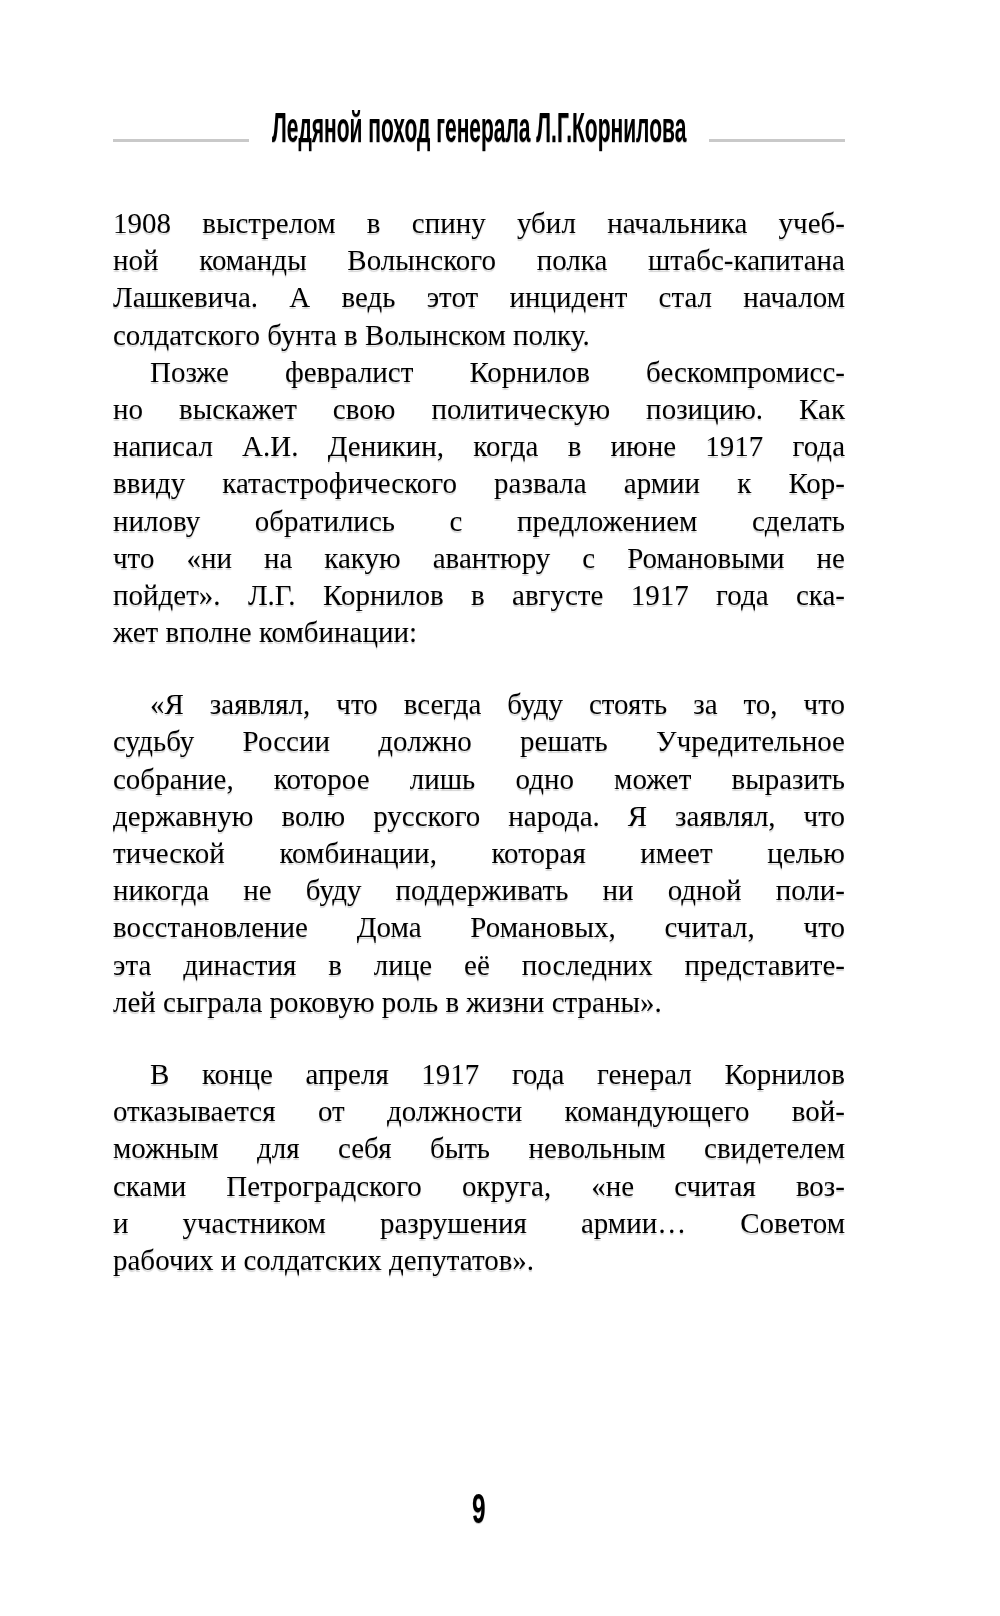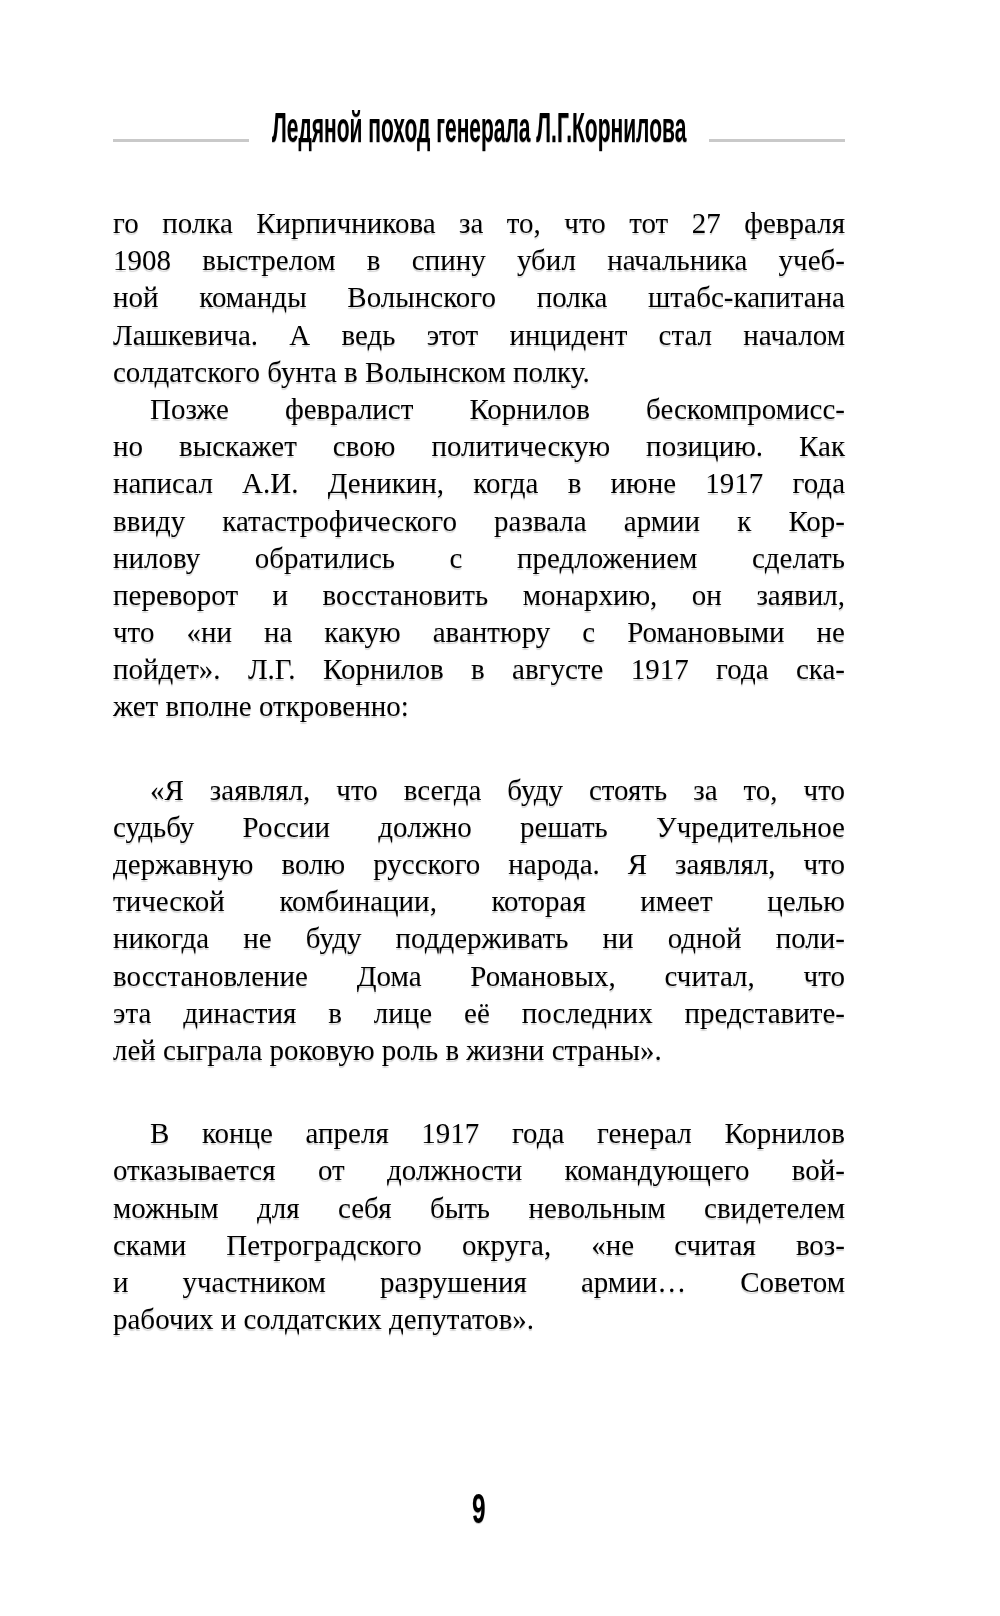--- a/index.html
+++ b/index.html
@@ -44,21 +44,21 @@
   }
 
   
   .textblock {
     position: absolute; left: 113px; top: 205px;
     width: 732px;
     font-size: 29px; line-height: 37.2px;
     text-shadow: 0 2px 1px rgba(0,0,0,0.18);
   }
   .para { }
-  .para.gap { margin-top: 46px; }
+  .para.gap { margin-top: 35px; }
   .line {
     text-align: justify;
     text-align-last: justify;
     height: 37.2px; overflow: visible; white-space: nowrap;
   }
   .line.last { text-align-last: left; }
   .line.indent { text-indent: 37px; }
 
   
   .pagenum-row {
@@ -84,40 +84,39 @@
   <header class="running-header">
     <div class="header-rule"></div>
     <div class="title-box">
       <span class="title-scale">Ледяной поход генерала Л.Г.Корнилова</span>
     </div>
     <div class="header-rule"></div>
   </header>
 
   <main class="textblock" id="textblock">
       <div class="para">
-        <div class="line">го полка Кирпичникова за то, что тот 27 февраля</div>
         <div class="line">1908 выстрелом в спину убил начальника учеб-</div>
         <div class="line">ной команды Волынского полка штабс-капитана</div>
         <div class="line">Лашкевича. А ведь этот инцидент стал началом</div>
         <div class="line last">солдатского бунта в Волынском полку.</div>
       </div>
       <div class="para">
         <div class="line indent">Позже февралист Корнилов бескомпромисс-</div>
         <div class="line">но выскажет свою политическую позицию. Как</div>
         <div class="line">написал А.И. Деникин, когда в июне 1917 года</div>
         <div class="line">ввиду катастрофического развала армии к Кор-</div>
         <div class="line">нилову обратились с предложением сделать</div>
-        <div class="line">переворот и восстановить монархию, он заявил,</div>
         <div class="line">что «ни на какую авантюру с Романовыми не</div>
         <div class="line">пойдет». Л.Г. Корнилов в августе 1917 года ска-</div>
-        <div class="line last">жет вполне откровенно:</div>
+        <div class="line last">жет вполне комбинации:</div>
       </div>
       <div class="para gap">
         <div class="line indent">«Я заявлял, что всегда буду стоять за то, что</div>
         <div class="line">судьбу России должно решать Учредительное</div>
+        <div class="line">собрание, которое лишь одно может выразить</div>
         <div class="line">державную волю русского народа. Я заявлял, что</div>
         <div class="line">тической комбинации, которая имеет целью</div>
         <div class="line">никогда не буду поддерживать ни одной поли-</div>
         <div class="line">восстановление Дома Романовых, считал, что</div>
         <div class="line">эта династия в лице её последних представите-</div>
         <div class="line last">лей сыграла роковую роль в жизни страны».</div>
       </div>
       <div class="para gap">
         <div class="line indent">В конце апреля 1917 года генерал Корнилов</div>
         <div class="line">отказывается от должности командующего вой-</div>

